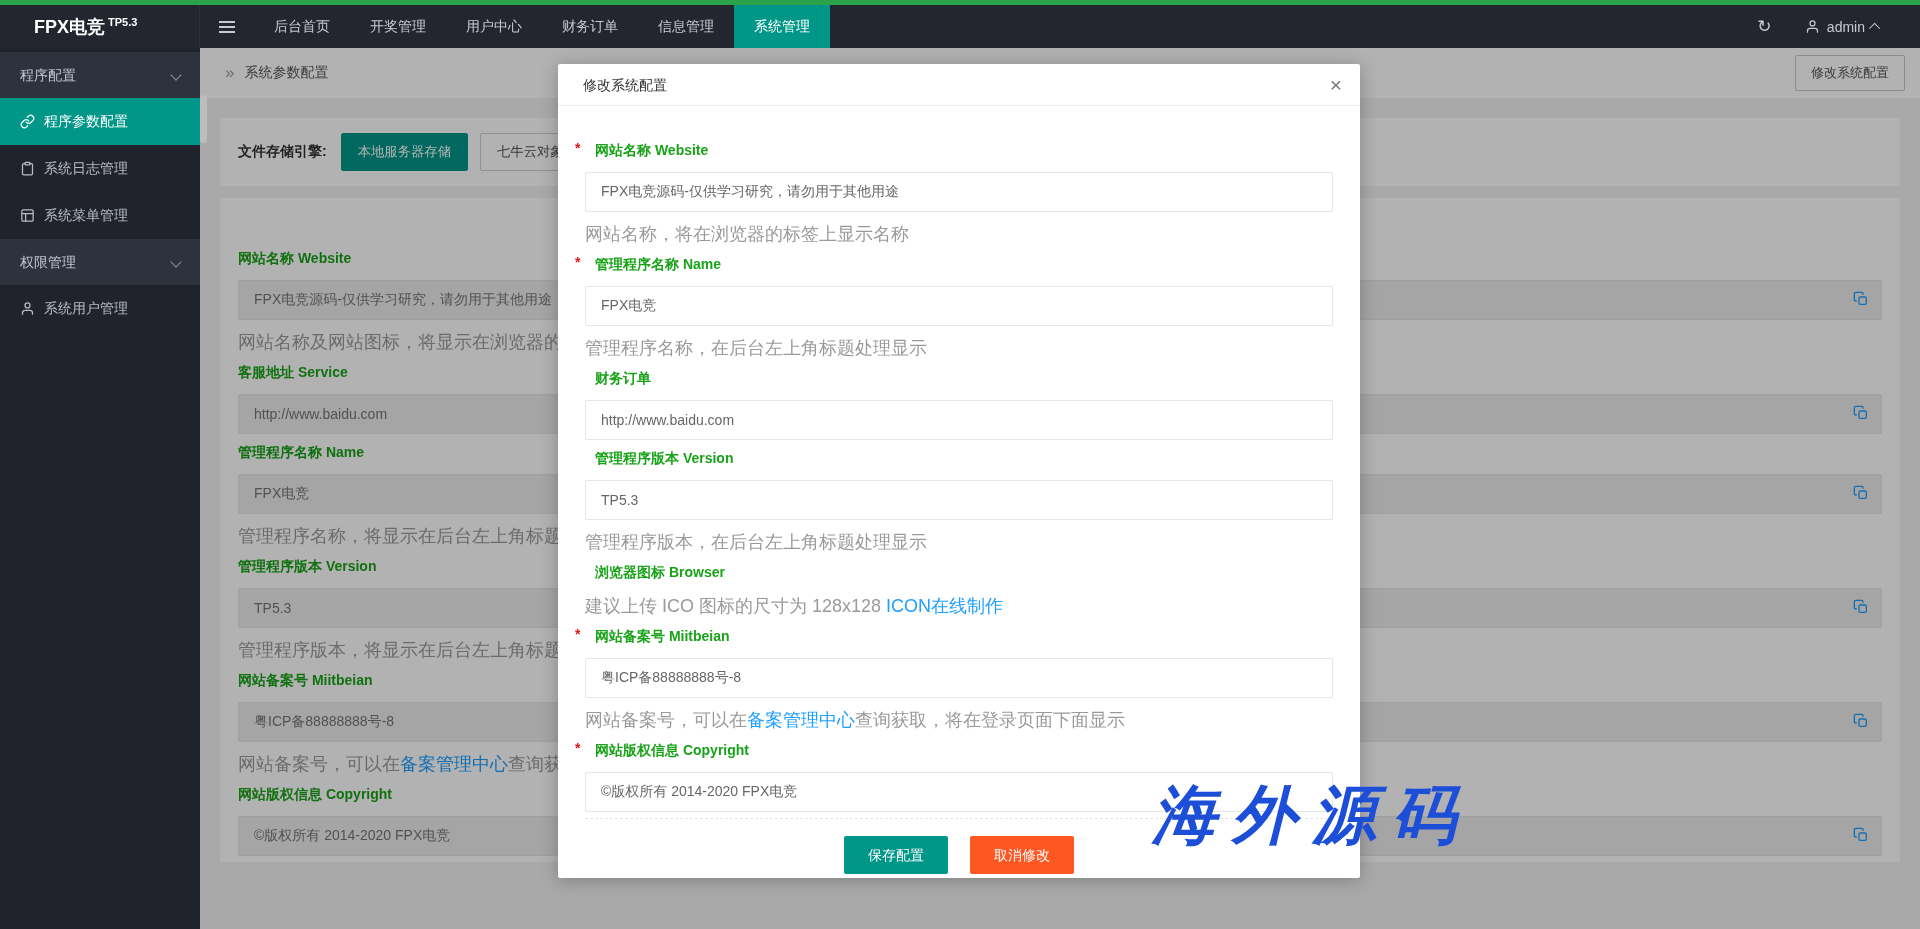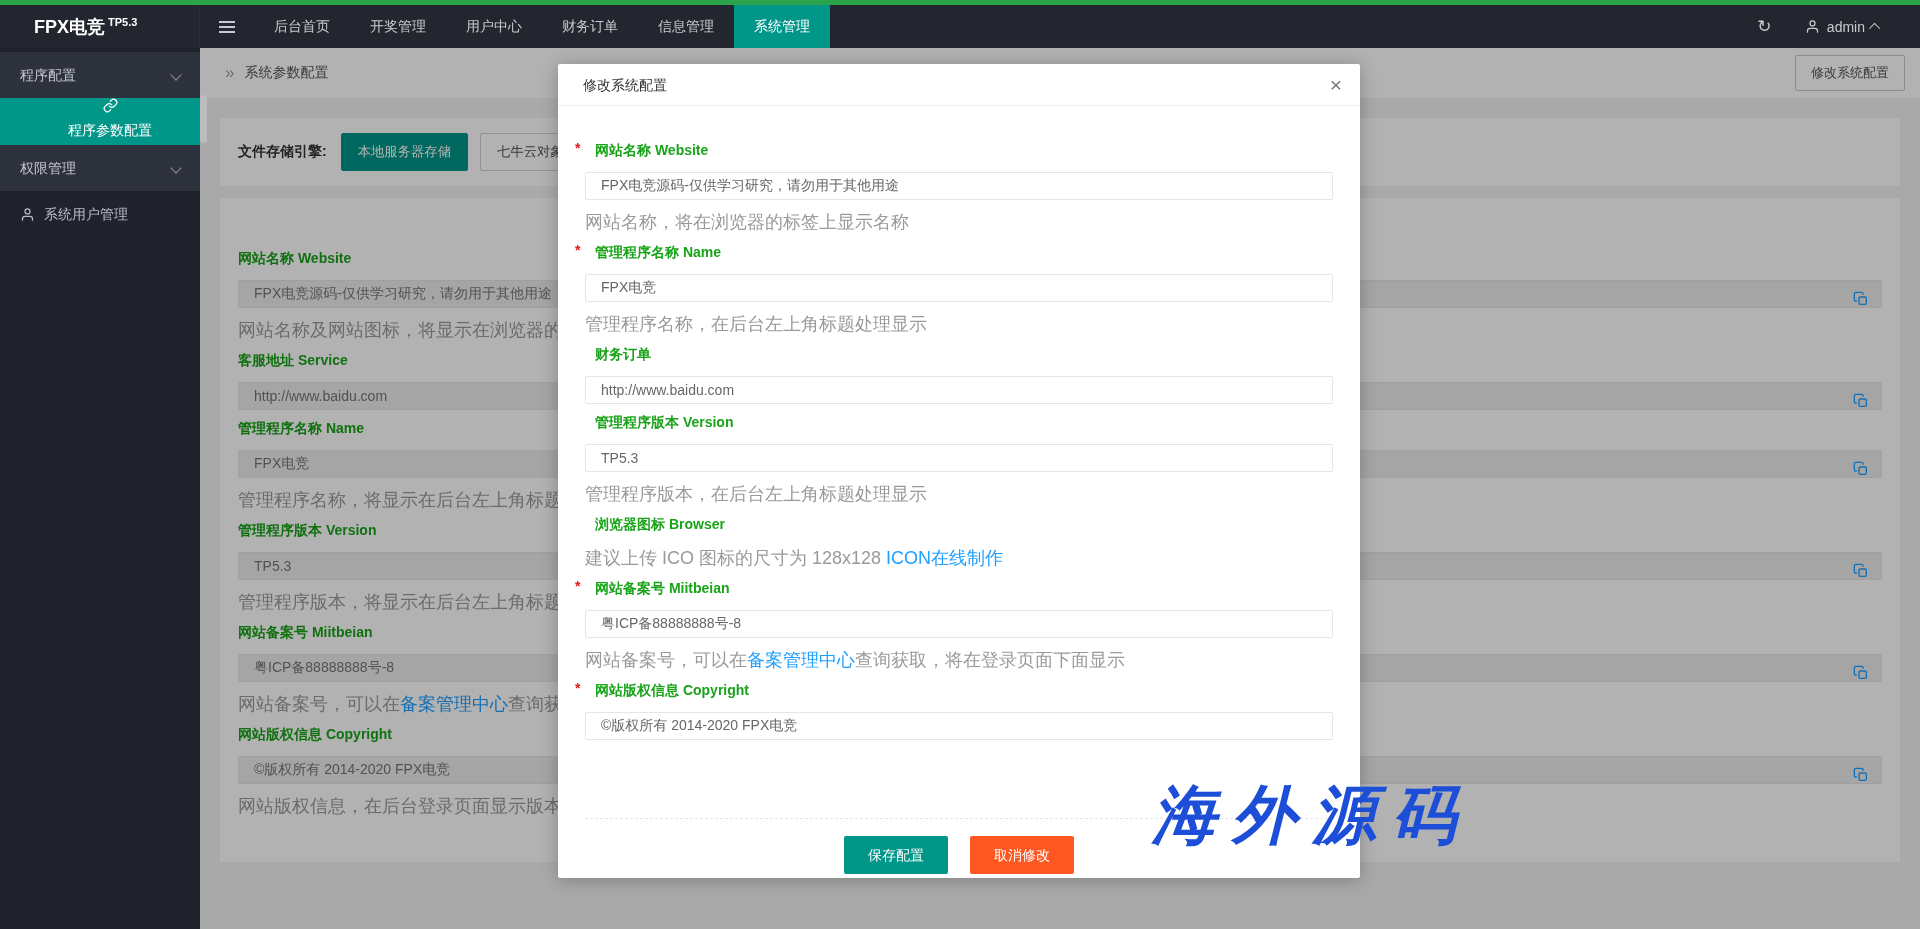--- a/index.html
+++ b/index.html
@@ -22,21 +22,21 @@
   .topbar-right { margin-left:auto; display:flex; align-items:center; padding-right:40px; }
   .refresh { width:45px; text-align:center; color:#c6cad2; font-size:17px; cursor:pointer; }
   .userbox { display:flex; align-items:center; gap:7px; color:#c6cad2; margin-left:18px; cursor:pointer; }
   .chev { width:8px; height:8px; border-left:1.5px solid #c6cad2; border-top:1.5px solid #c6cad2; transform:rotate(45deg) translateY(2px); }
   .icon-svg { stroke:currentColor; fill:none; stroke-width:2; stroke-linecap:round; stroke-linejoin:round; }
   
   .sidebar { position:absolute; top:48px; left:0; width:200px; height:881px; background:#20232b; z-index:38; padding-top:4px; }
   .side-group { height:46px; line-height:46px; padding:0 20px; background:#2e323d; color:#c3c7d1; position:relative; cursor:pointer; }
   .side-group .chev { position:absolute; right:20px; top:19px; transform:rotate(-135deg); border-color:#8a8f9a; }
   .side-item { height:47px; display:flex; align-items:center; gap:9px; padding-left:20px; color:#b7bcc6; cursor:pointer; }
-  .side-item.active { background:#009688; color:#fff;flex-direction:column; }
+  .side-item.active { background:#009688; color:#fff; }
   .side-item svg { flex:0 0 auto; }
   
   .main { position:absolute; left:200px; top:48px; width:1720px; height:881px; background:#f2f2f2; }
   .crumbbar { height:50px; background:#fff; display:flex; align-items:center; padding:0 15px 0 25px; }
   .crumb-icon { color:#9aa0a6; font-size:17px; }
   .crumb-title { color:#555; margin-left:10px; }
   .crumb-spacer { flex:1; }
   .edit-btn { border:1px solid #c9c9c9; background:#fff; color:#555; font-size:13px; padding:8px 15px; border-radius:2px; cursor:pointer; }
   .content { padding:20px; }
   .card { background:#fff; border-radius:2px; }
@@ -44,21 +44,21 @@
   .storage-label { font-weight:bold; color:#333; margin-right:14px; }
   .engine-btn { padding:0 16px; height:38px; line-height:36px; border:1px solid #d2d2d2; background:#fff; color:#555; margin-right:12px; border-radius:2px; cursor:pointer; }
   .engine-btn.active { background:#009688; border-color:#009688; color:#fff; }
   .engine-btn.partial { width:150px; }
   .card-config { padding:52px 18px 50px; height:664px; overflow:hidden; }
   .field { margin-bottom:10px; }
   .field-label { color:#19a319; font-weight:bold; margin-bottom:12px; position:relative; }
   .req { color:#e21818; font-weight:bold; position:absolute; left:-10px; top:-2px; }
   .field-label-in { padding-left:10px; }
   .inp-row { position:relative; }
-  .inp { width:100%; height:28px; border:1px solid #e6e6e6; border-radius:2px; padding:0 40px 0 15px; font-size:14px; color:#666; background:#fff; font-family:inherit; }
+  .inp { width:100%; height:40px; border:1px solid #e6e6e6; border-radius:2px; padding:0 40px 0 15px; font-size:14px; color:#666; background:#fff; font-family:inherit; }
   .inp[disabled] { background:#ededed; color:#757575; }
   .copy-ic { position:absolute; right:13px; top:11px; cursor:pointer; }
   .helper { color:#9a9a9a; font-size:18px; margin-top:10px; }
   .helper .hlink { color:#1e9fff; cursor:pointer; }
   
   .overlay { position:absolute; left:200px; top:48px; width:1720px; height:881px; background:rgba(0,0,0,0.30); z-index:50; }
   .modal { position:absolute; left:558px; top:64px; width:802px; height:814px; background:#fff; z-index:100; box-shadow:0 2px 18px rgba(0,0,0,0.25); border-radius:2px; display:flex; flex-direction:column; }
   .modal-head { height:42px; flex:0 0 42px; line-height:42px; padding:0 25px; color:#333; border-bottom:1px solid #eee; position:relative; }
   .modal-close { position:absolute; right:18px; top:0; font-size:21px; color:#777; cursor:pointer; line-height:42px; }
   .modal-body { flex:1; padding:36px 27px 0; overflow:hidden; }
@@ -117,20 +117,35 @@
     <span>程序配置</span>
     <span class="chev"></span>
   </div>
   <div class="side-item active">
     <svg class="icon-svg" width="15" height="15" viewBox="0 0 24 24">
         <path d="M10 13a5 5 0 0 0 7.54.54l3-3a5 5 0 0 0-7.07-7.07l-1.72 1.71"></path>
         <path d="M14 11a5 5 0 0 0-7.54-.54l-3 3a5 5 0 0 0 7.07 7.07l1.71-1.71"></path>
       </svg>
     <span>程序参数配置</span>
   </div>
+  <div class="side-item">
+    <svg class="icon-svg" width="15" height="15" viewBox="0 0 24 24">
+        <path d="M16 4h2a2 2 0 0 1 2 2v14a2 2 0 0 1-2 2H6a2 2 0 0 1-2-2V6a2 2 0 0 1 2-2h2"></path>
+        <rect x="8" y="2" width="8" height="4" rx="1"></rect>
+      </svg>
+    <span>系统日志管理</span>
+  </div>
+  <div class="side-item">
+    <svg class="icon-svg" width="15" height="15" viewBox="0 0 24 24">
+        <rect x="3" y="3" width="18" height="18" rx="2"></rect>
+        <line x1="3" y1="9" x2="21" y2="9"></line>
+        <line x1="9" y1="21" x2="9" y2="9"></line>
+      </svg>
+    <span>系统菜单管理</span>
+  </div>
   <div class="side-group">
     <span>权限管理</span>
     <span class="chev"></span>
   </div>
   <div class="side-item">
     <svg class="icon-svg" width="15" height="15" viewBox="0 0 24 24">
         <path d="M20 21v-2a4 4 0 0 0-4-4H8a4 4 0 0 0-4 4v2"></path>
         <circle cx="12" cy="7" r="4"></circle>
       </svg>
     <span>系统用户管理</span>

